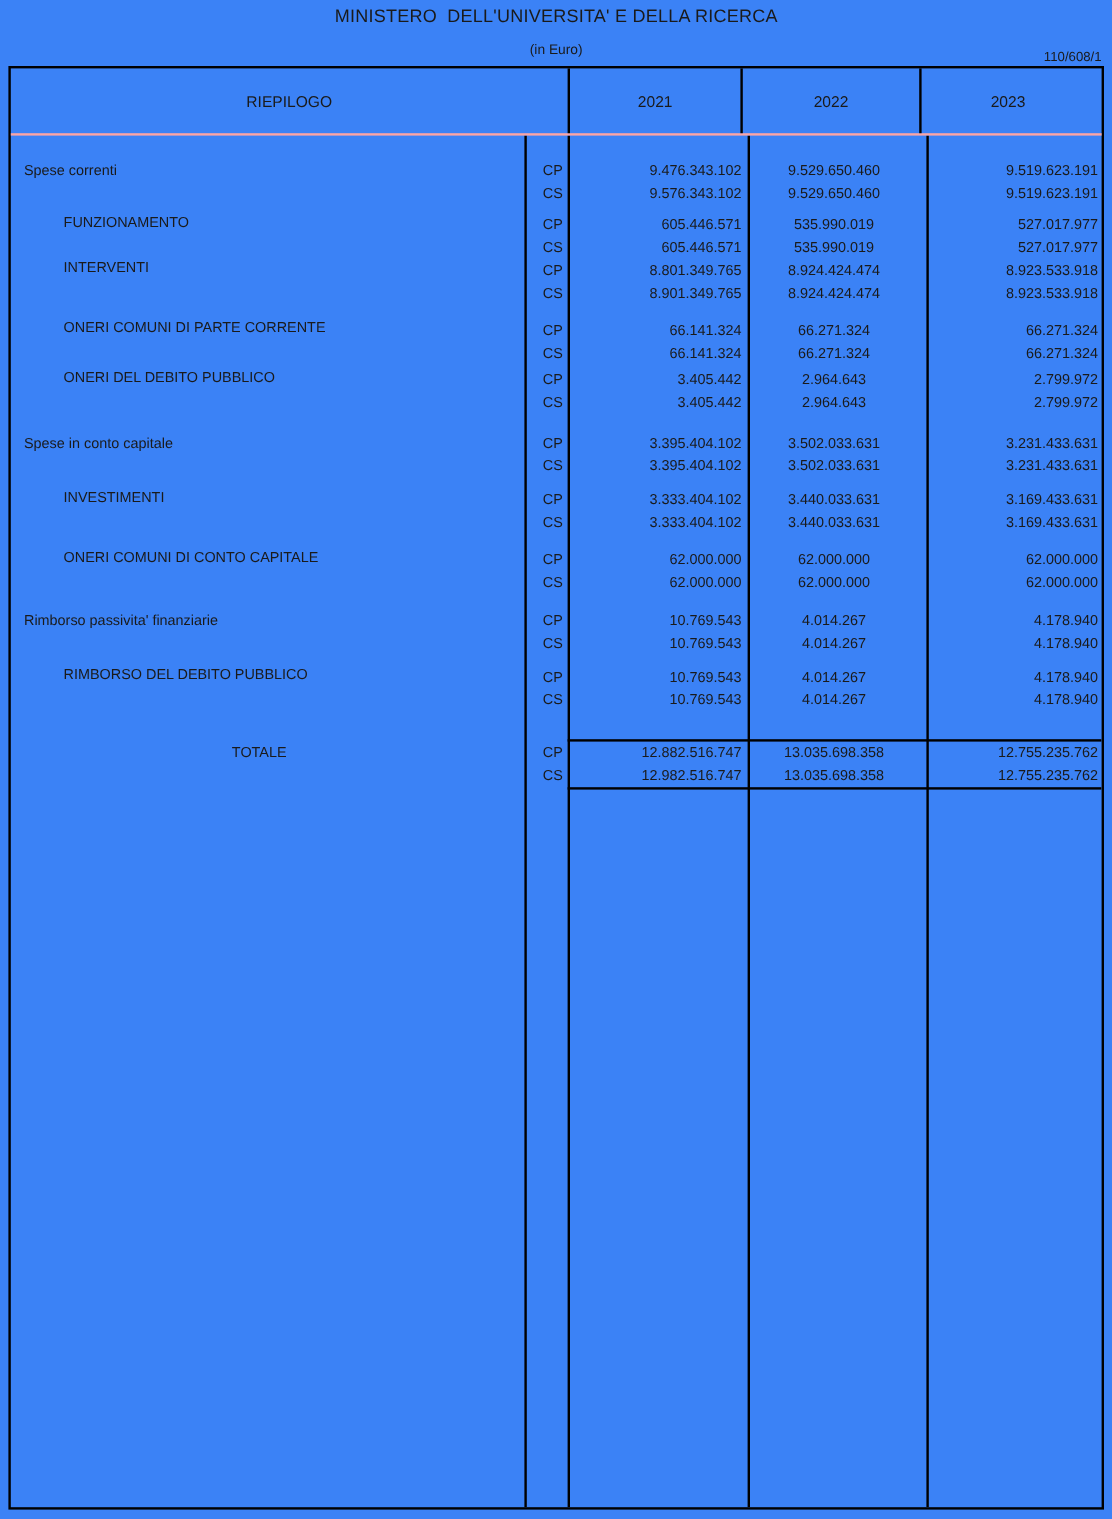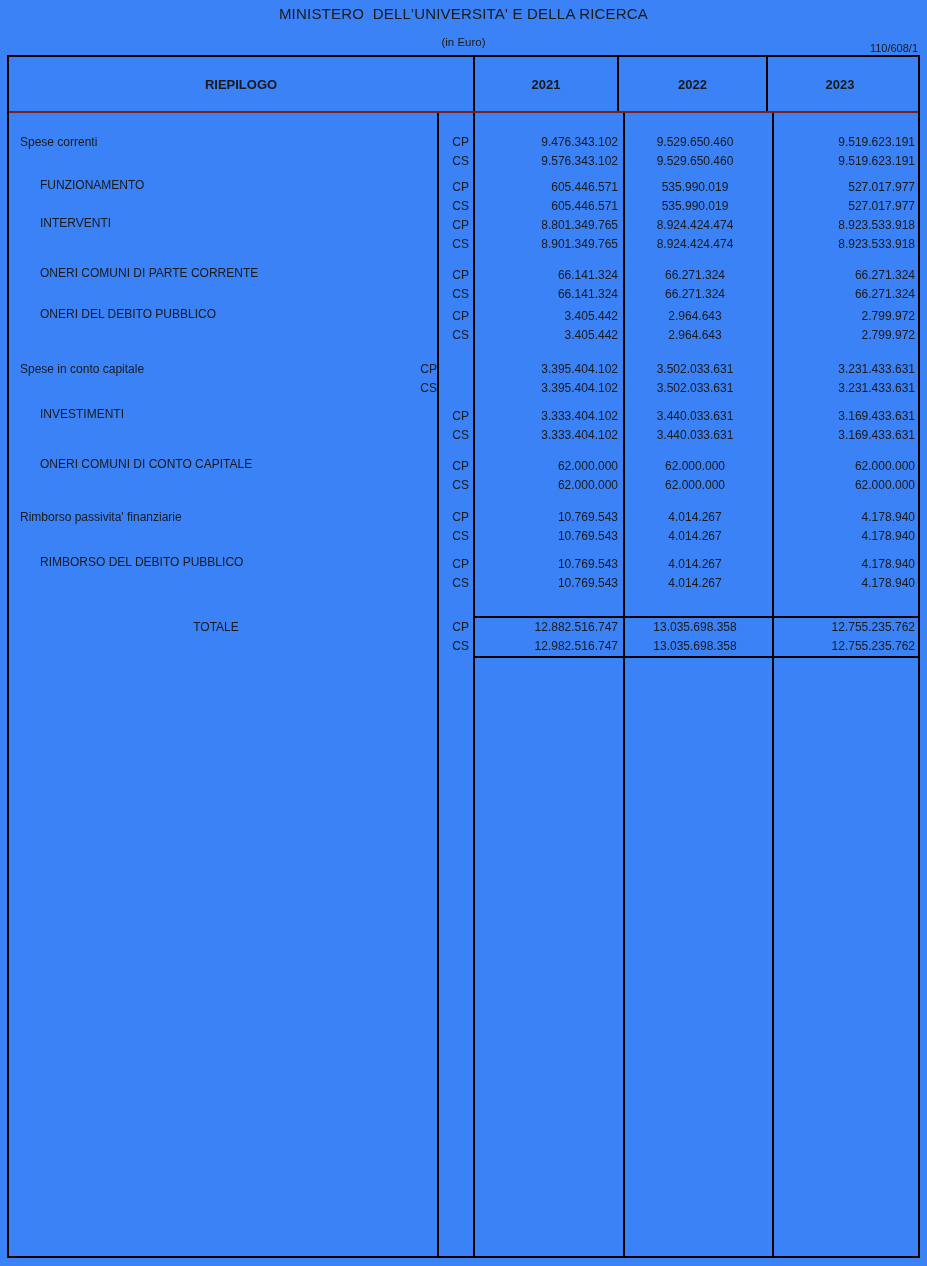--- a/index.html
+++ b/index.html
@@ -40,23 +40,22 @@
     left: 7px;
     top: 55px;
     width: 913px;
     height: 1203px;
     border: 2px solid #000;
     box-sizing: border-box;
   }
   .thead {
     display: flex;
     height: 56px;
-    border-bottom: 2px solid #7f1d1d;
+    border-bottom: 2px solid #fca5a5;
     box-sizing: border-box;
-    font-weight: bold;
   }
   .th {
     display: flex;
     align-items: center;
     justify-content: center;
     box-sizing: border-box;
     font-size: 13px;
   }
   .th-riepilogo { width: 466px; border-right: 2px solid #000; }
   .th-year.y1 { width: 144px; border-right: 2px solid #000; }
@@ -71,31 +70,31 @@
   .v1 { left: 428px; }
   .v2 { left: 464px; }
   .v3 { left: 614px; }
   .v4 { left: 763px; }
   .row-group { display: flex; height: 38px; }
   .g0 { margin-top: 20px; }
   .g1 { margin-top: 7px; }
   .g2 { }
   .g3 { margin-top: 12px; }
   .g4 { margin-top: 3px; }
-  .g5 { margin-top: 15px; gap: 32px; }
+  .g5 { margin-top: 15px; }
   .g6 { margin-top: 9px; }
   .g7 { margin-top: 12px; }
   .g8 { margin-top: 13px; }
   .g9 { margin-top: 9px; }
   .g10 { margin-top: 25px; }
   .line { height: 19px; line-height: 19px; font-size: 12px; }
   .label-cell { width: 428px; box-sizing: border-box; }
   .row-label { display: block; line-height: 19px; font-size: 12px; }
   .style-main .row-label { padding-left: 11px; }
-  .style-sub .row-label { padding-left: 31px; position: relative; top: -2px; }
+  .style-sub .row-label { padding-left: 44px; position: relative; top: -2px; }
   .style-total .label-cell { text-align: center; }
   .style-total .row-label { padding-right: 14px; }
   .cpcs-cell {
     width: 36px;
     box-sizing: border-box;
     text-align: right;
     padding-right: 4px;
   }
   .vals { position: relative; display: flex; width: 445px; }
   .val-col { box-sizing: border-box; text-align: right; }

